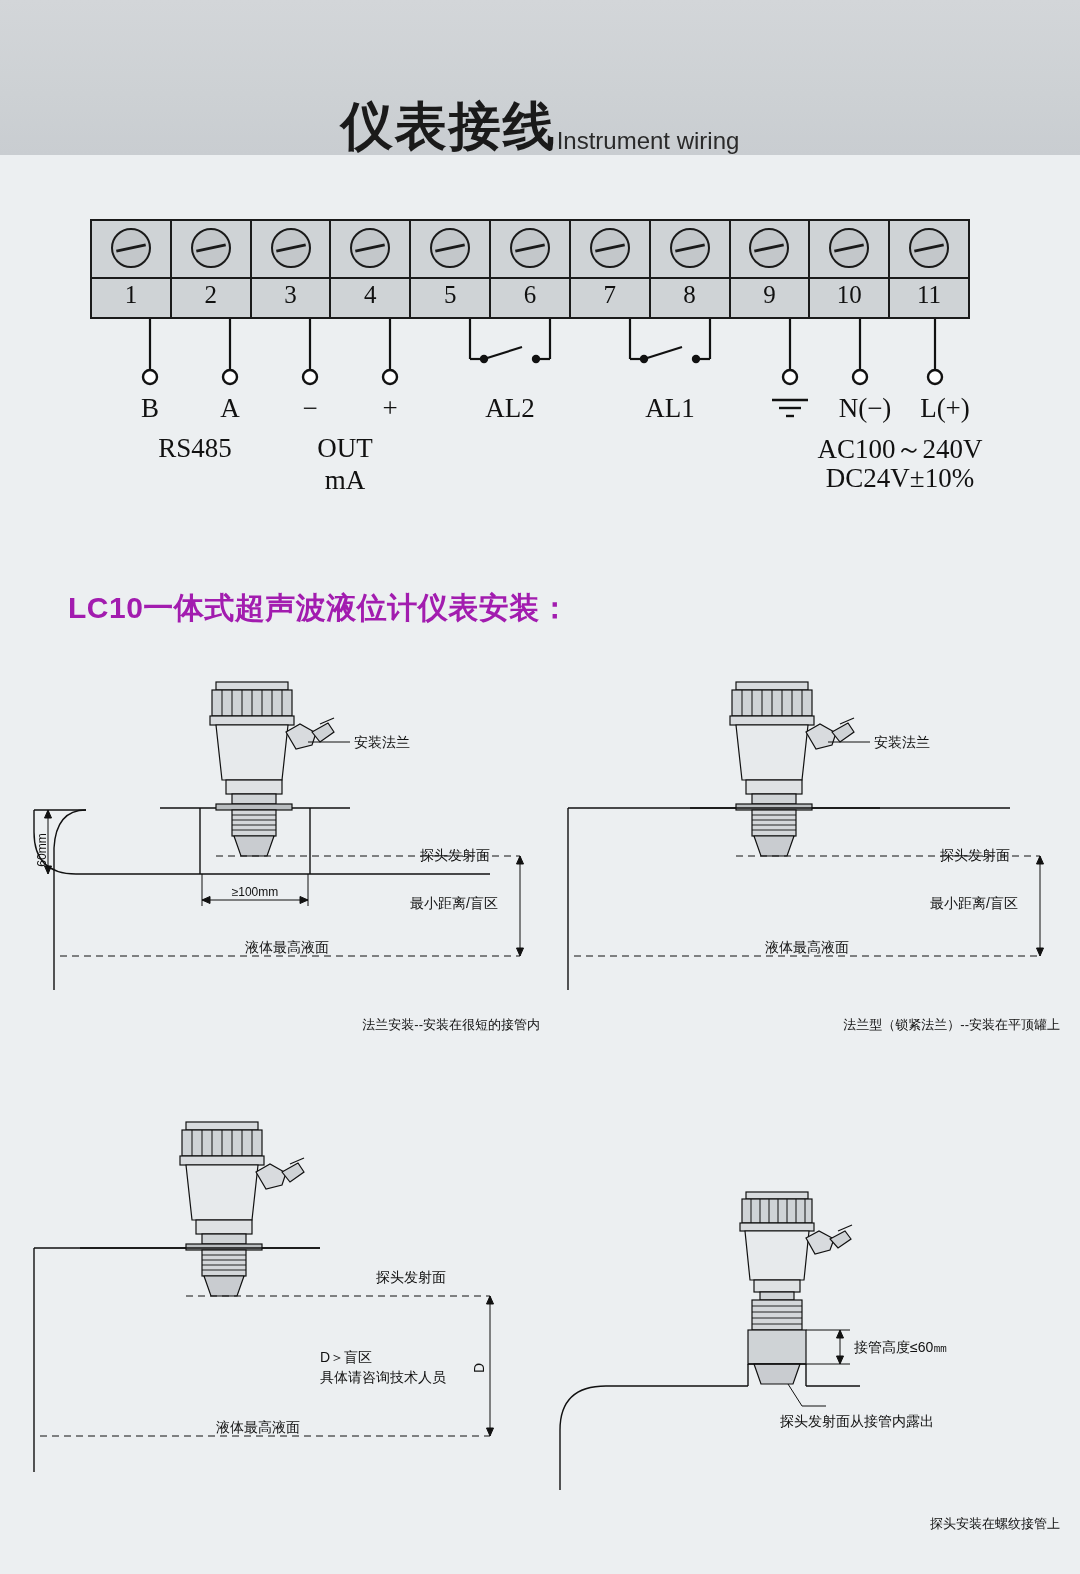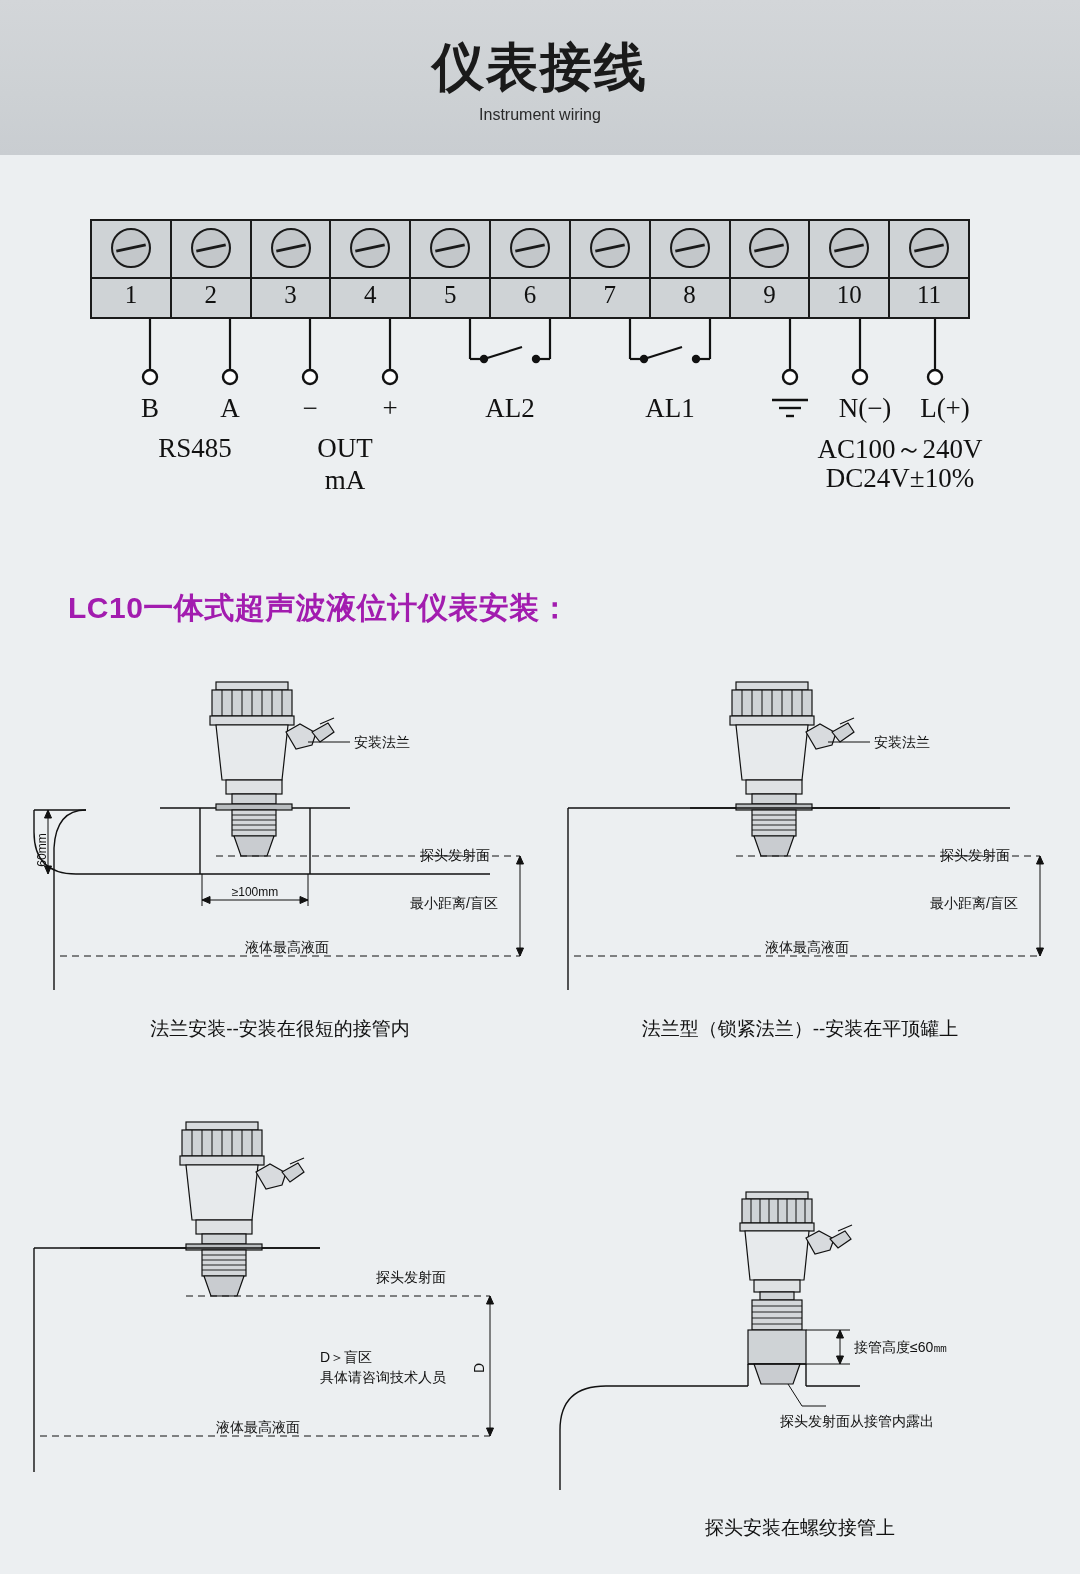--- a/index.html
+++ b/index.html
@@ -13,36 +13,36 @@
     position: relative;
     overflow: hidden;
   }
 
   
   .header {
     width: 1080px;
     height: 155px;
     background: linear-gradient(180deg,#d3d6d9 0%, #cdd1d4 60%, #c9cdd1 100%);
     display: flex;
-    flex-direction: column;
-    align-items: center;
+    flex-direction: row;
+    align-items: flex-end;
     justify-content: center;
     padding-top: 8px;
   }
   .header h1 {
     margin: 0;
     font-size: 52px;
     font-weight: bold;
     letter-spacing: 2px;
     color: #1a1a1a;
     line-height: 1.1;
   }
   .header .sub {
     margin-top: 10px;
-    font-size: 16px;
+    font-size: 24px;
     color: #2a2a2a;
     font-family: "Liberation Sans", sans-serif;
   }
 
   
   .wiring {
     position: relative;
     width: 1080px;
     height: 400px;
   }
@@ -135,22 +135,22 @@
     left: 0;
     top: 650px;
     width: 1080px;
     height: 910px;
   }
   .fig {
     position: absolute;
   }
   .fig-caption {
     position: absolute;
-    text-align: center;
-    font-size: 19px;
+    text-align: right;
+    font-size: 13px;
     color: #111;
     white-space: nowrap;
   }
   .f-note {
     font-family: "Liberation Sans", sans-serif;
     font-size: 14px;
     fill: #111;
   }
   .f-note-sm {
     font-family: "Liberation Sans", sans-serif;

